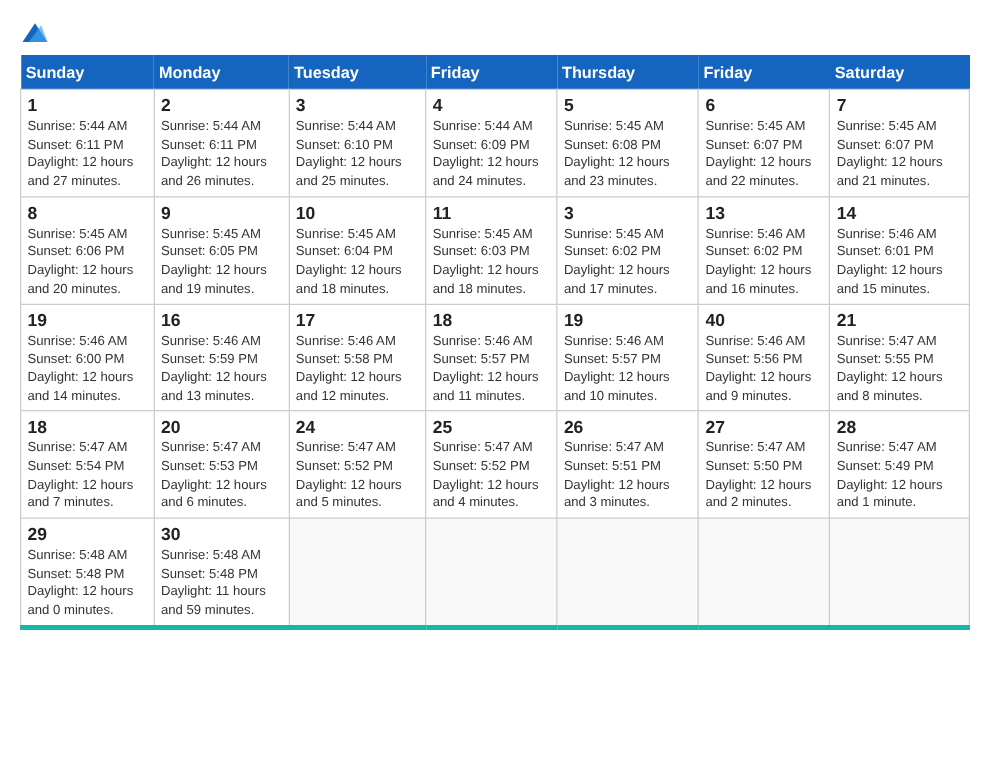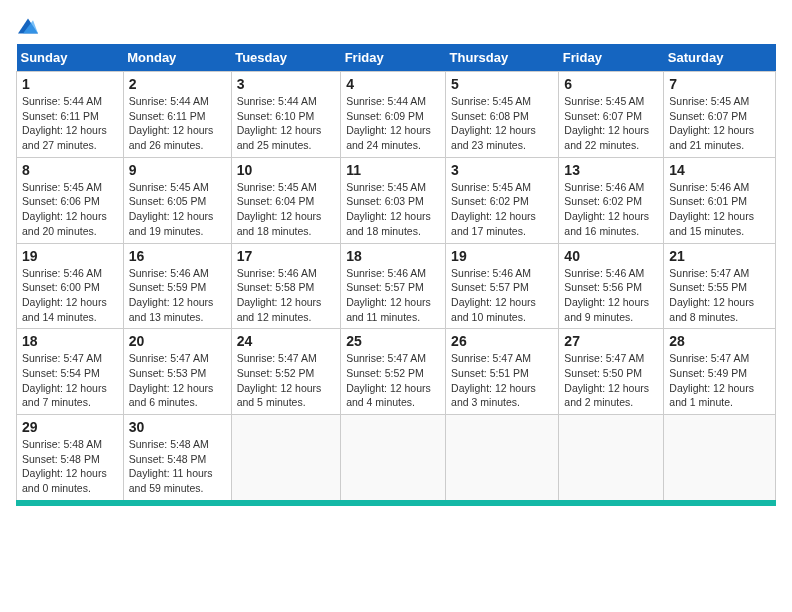--- a/index.html
+++ b/index.html
@@ -62,21 +62,21 @@
       margin-top: 42px;
     }
     td {
       border: 1px solid #ccc;
       padding: 4px 5px;
       vertical-align: top;
       min-height: 70px;
       height: 80px;
     }
     tr:last-child td {
-      border-bottom: 6px solid #14b8a6;
+      border-bottom: 4px solid #14b8a6;
     }
     .day-number {
       font-size: 14px;
       font-weight: bold;
       color: #222;
       display: block;
       margin-bottom: 2px;
     }
     .day-info {
       color: #333;

